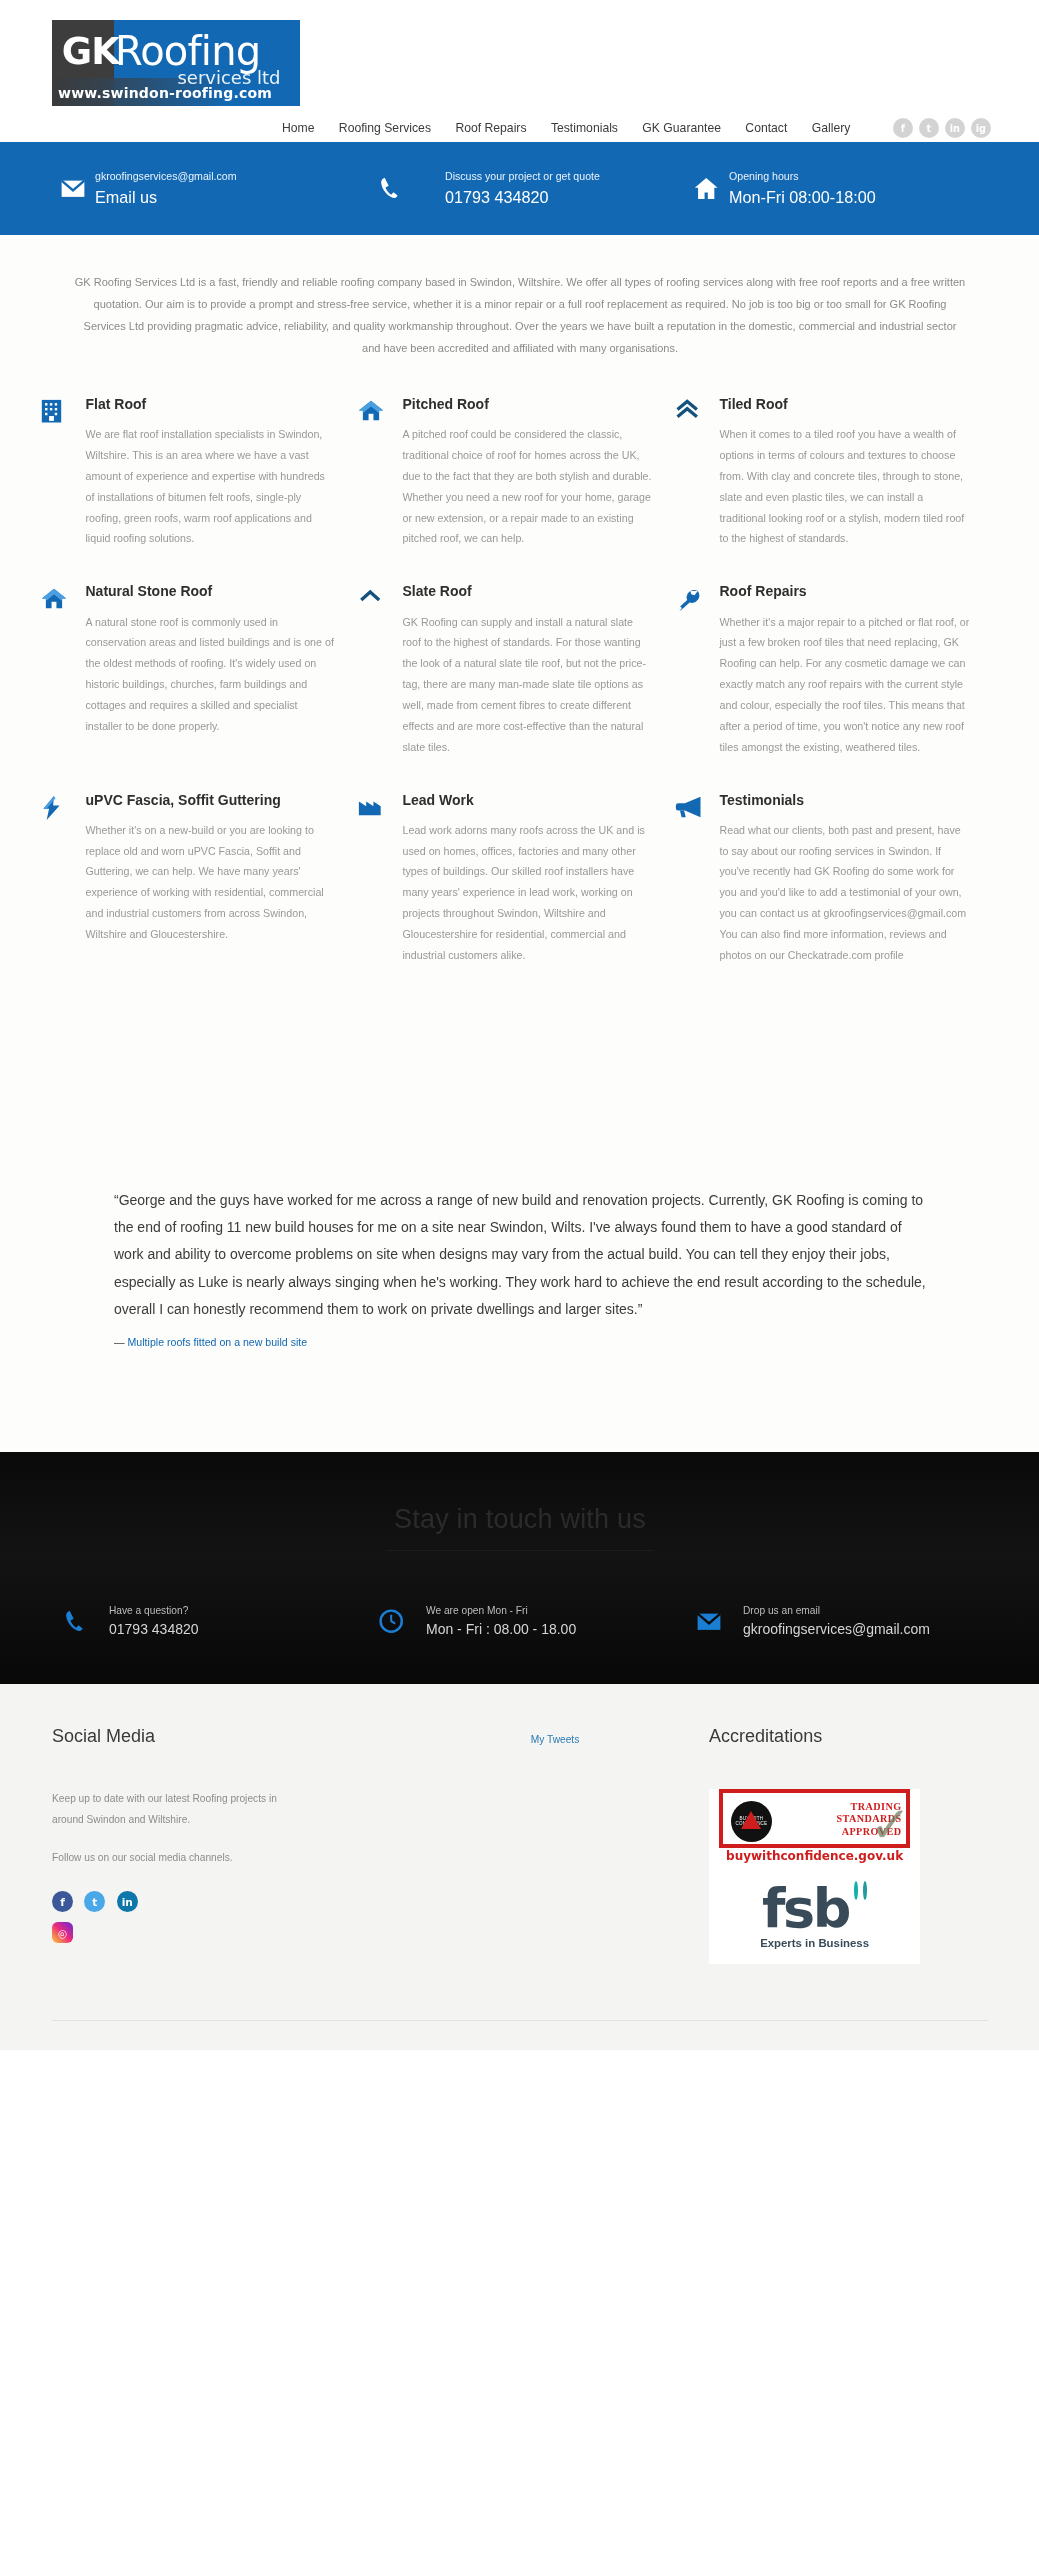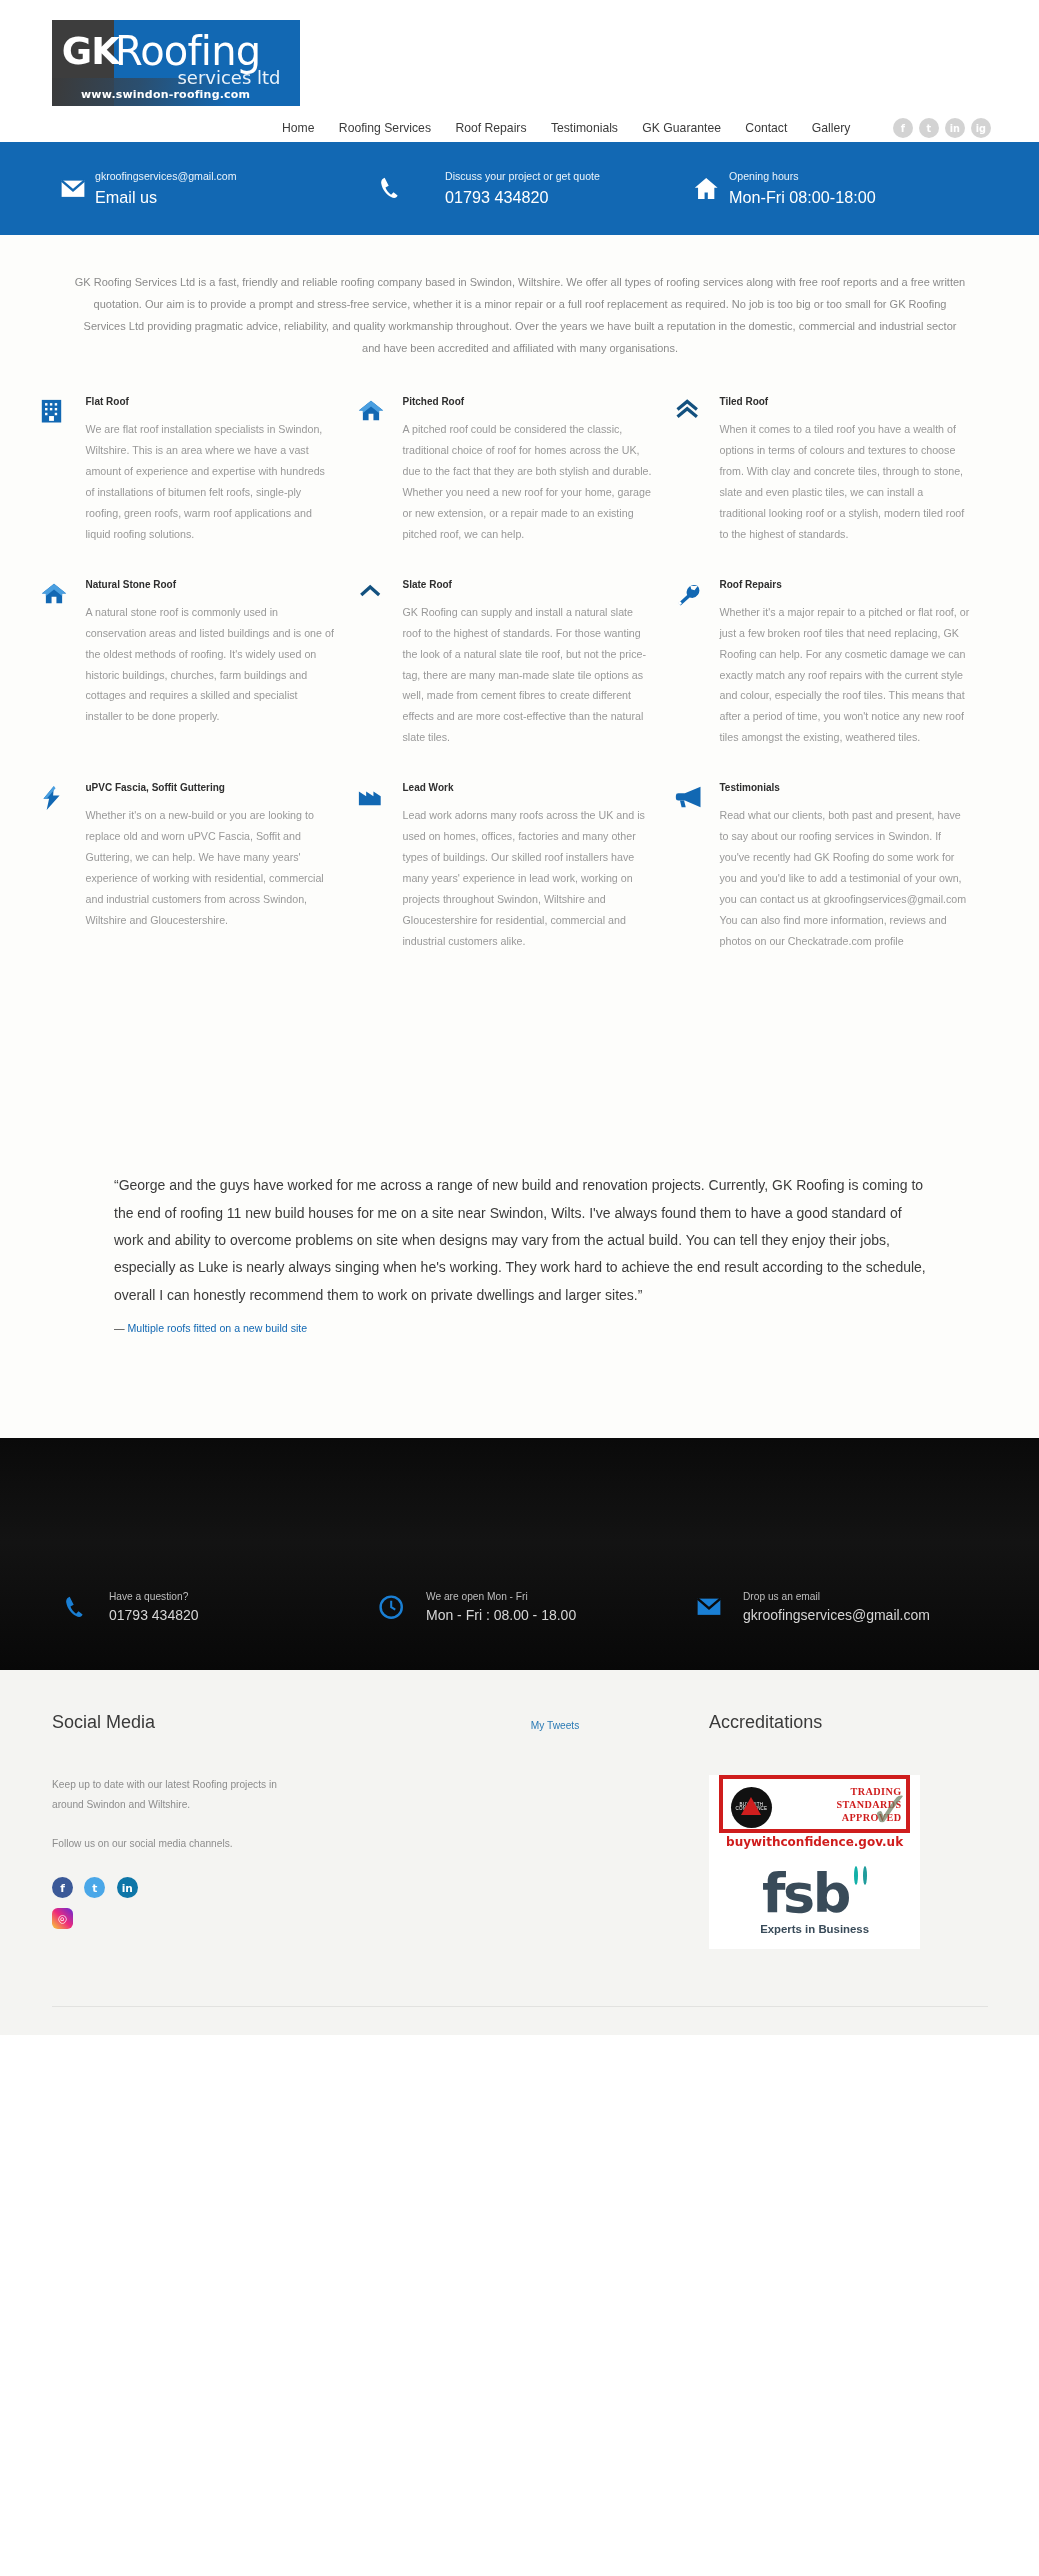--- a/index.html
+++ b/index.html
@@ -39,22 +39,22 @@
     position:absolute; left:63px; top:8.1px;
     font-size:40px; color:#fff; letter-spacing:-0.8px;
     font-family:"DejaVu Sans", sans-serif;
   }
   .logo-services {
     position:absolute; right:19.5px; top:47px;
     font-size:18px; color:#e9f2fa;
     font-family:"DejaVu Sans", sans-serif;
   }
   .logo-url {
-    position:absolute; left:29px; bottom:4.9px;
-    font-size:11px; font-weight:bold; color:#fff; letter-spacing:0.2px;
+    position:absolute; left:6px; bottom:4.9px;
+    font-size:14px; font-weight:bold; color:#fff; letter-spacing:0.2px;
     font-family:"DejaVu Sans", sans-serif;
   }
 
   .nav {
     position:absolute; right:49px; top:118px;
     display:flex; align-items:center; gap:24.4px;
   }
   .nav a {
     font-size:12.2px; color:#3b3b3b; text-decoration:none;
     font-family:"Liberation Sans", sans-serif; white-space:nowrap;
@@ -105,21 +105,21 @@
   .services {
     width:959px; margin:37px auto 0;
     display:flex; flex-wrap:wrap;
   }
   .card {
     width:317px; display:flex; padding-right:21px; margin-bottom:34px;
   }
   .card-ic { flex:0 0 45px; padding-top:3.2px; }
   .card-body { flex:1; }
   .card-title {
-    font-size:10px; font-weight:bold; color:#2e2e2e;
+    font-size:14px; font-weight:bold; color:#2e2e2e;
     margin-bottom:11.4px; line-height:1.2;
   }
   .card-text {
     font-size:10.7px; line-height:1.95; color:#999;
   }
 
   .spacer { height:187px; }
 
   
   .quotewrap { width:812px; margin:0 auto; padding-bottom:104px; }
@@ -427,20 +427,21 @@
     <div class="quotewrap">
       <div class="quote">“George and the guys have worked for me across a range of new build and renovation projects. Currently, GK Roofing is coming to the end of roofing 11 new build houses for me on a site near Swindon, Wilts. I've always found them to have a good standard of work and ability to overcome problems on site when designs may vary from the actual build. You can tell they enjoy their jobs, especially as Luke is nearly always singing when he's working. They work hard to achieve the end result according to the schedule, overall I can honestly recommend them to work on private dwellings and larger sites.”</div>
       <div class="quote-cite">
         <span class="dash">—</span>
         <span>Multiple roofs fitted on a new build site</span>
       </div>
     </div>
   </div>
 
   <div class="dark">
+    <div class="dark-title">Stay in touch with us</div>
     <div class="dark-items">
       <div class="dk-item">
         <div class="dk-ic">
           <svg width="21" height="24.4" viewBox="0 0 26 30">
               <path d="M7 2c-3 1-5 4-4 8 1 6 6 13 12 16 4 2 7 1 8-2l-5-4-3 3c-3-2-6-6-7-9l4-2z" fill="#1a7fd4"></path>
             </svg>
         </div>
         <div class="dk-txt">
           <small>Have a question?</small>
           <strong>01793 434820</strong>

